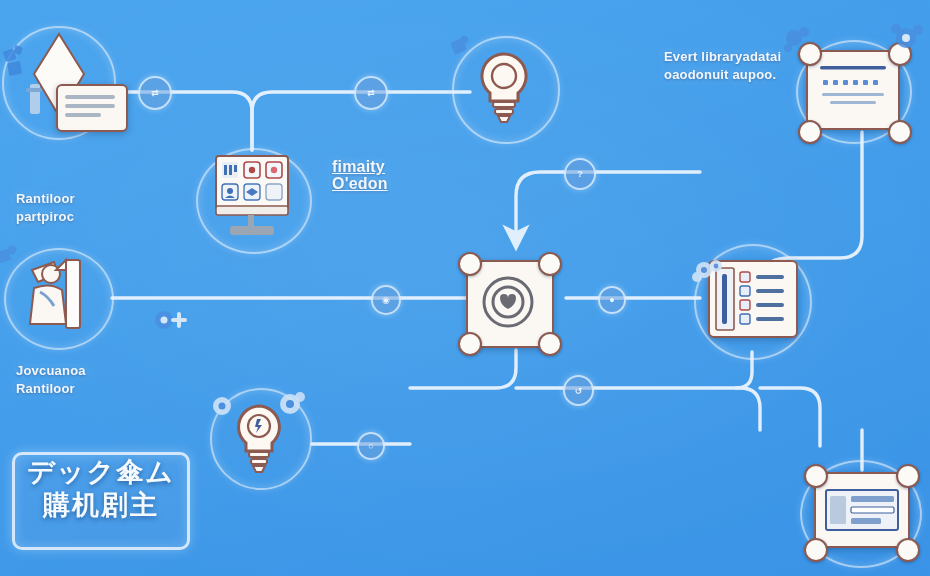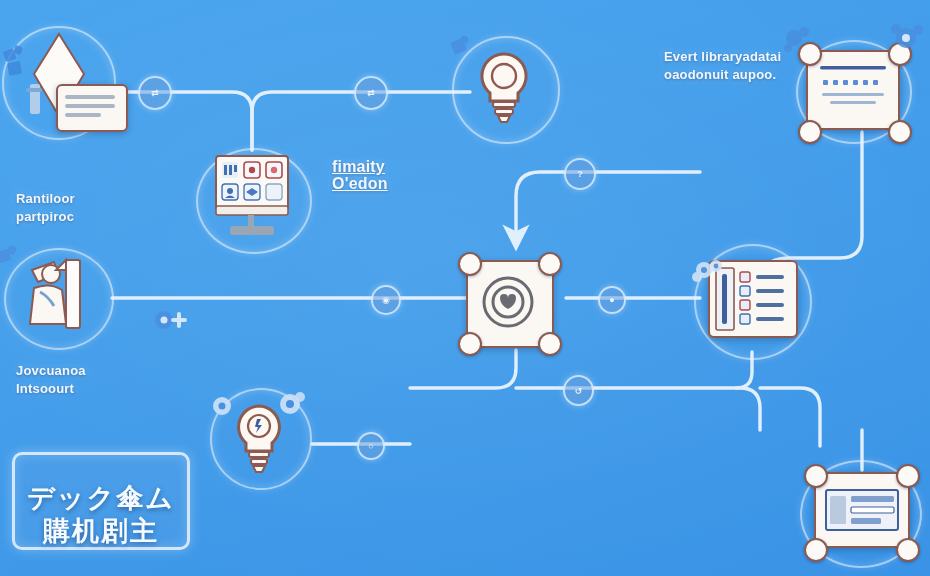--- a/index.html
+++ b/index.html
@@ -62,21 +62,21 @@
   }
 
   
   .sparkle{position:absolute;filter:blur(.45px);opacity:.95;}
 
   
   #cjk-plate{
     position:absolute;left:12px;top:452px;width:172px;height:92px;
     border:3px solid rgba(236,245,255,.85);border-radius:10px;
     box-shadow:0 0 12px rgba(215,238,255,.35), 0 0 12px rgba(215,238,255,.25) inset;
-    display:flex;align-items:flex-end;justify-content:center;
+    display:flex;align-items:flex-start;justify-content:center;
     background:rgba(110,165,225,.18);
   }
   #cjk-plate .t{
     color:#f5faff;font-size:27px;line-height:33px;font-weight:700;
     text-align:center;letter-spacing:2px;white-space:pre-line;
     text-shadow:0 2px 5px rgba(25,65,120,.6);
     filter:blur(.35px);
     font-family:"DejaVu Sans",sans-serif;
   }
 
@@ -376,21 +376,21 @@
       <circle cx="12" cy="14" r="3.5" fill="#dceaf9"></circle>
       <path d="M27,8 l0,12 M21,14 l12,0" stroke="#dceaf9" stroke-width="4" stroke-linecap="round"></path>
     </svg>
   </div>
 
 
   <div class="caption" style="left:16px;top:190px;width:150px;">Rantiloor
 partpiroc</div>
 
   <div class="caption" style="left:16px;top:362px;width:150px;">Jovcuanoa
-Intsoourt</div>
+Rantiloor</div>
 
   <div class="caption sm" style="left:332px;top:158px;width:120px;">fimaity
 O'edon</div>
 
   <div class="caption" style="left:664px;top:48px;width:190px;">Evert libraryadatai
 oaodonuit aupoo.</div>
 
 
   <div id="cjk-plate">
     <div class="t">デック傘ム

